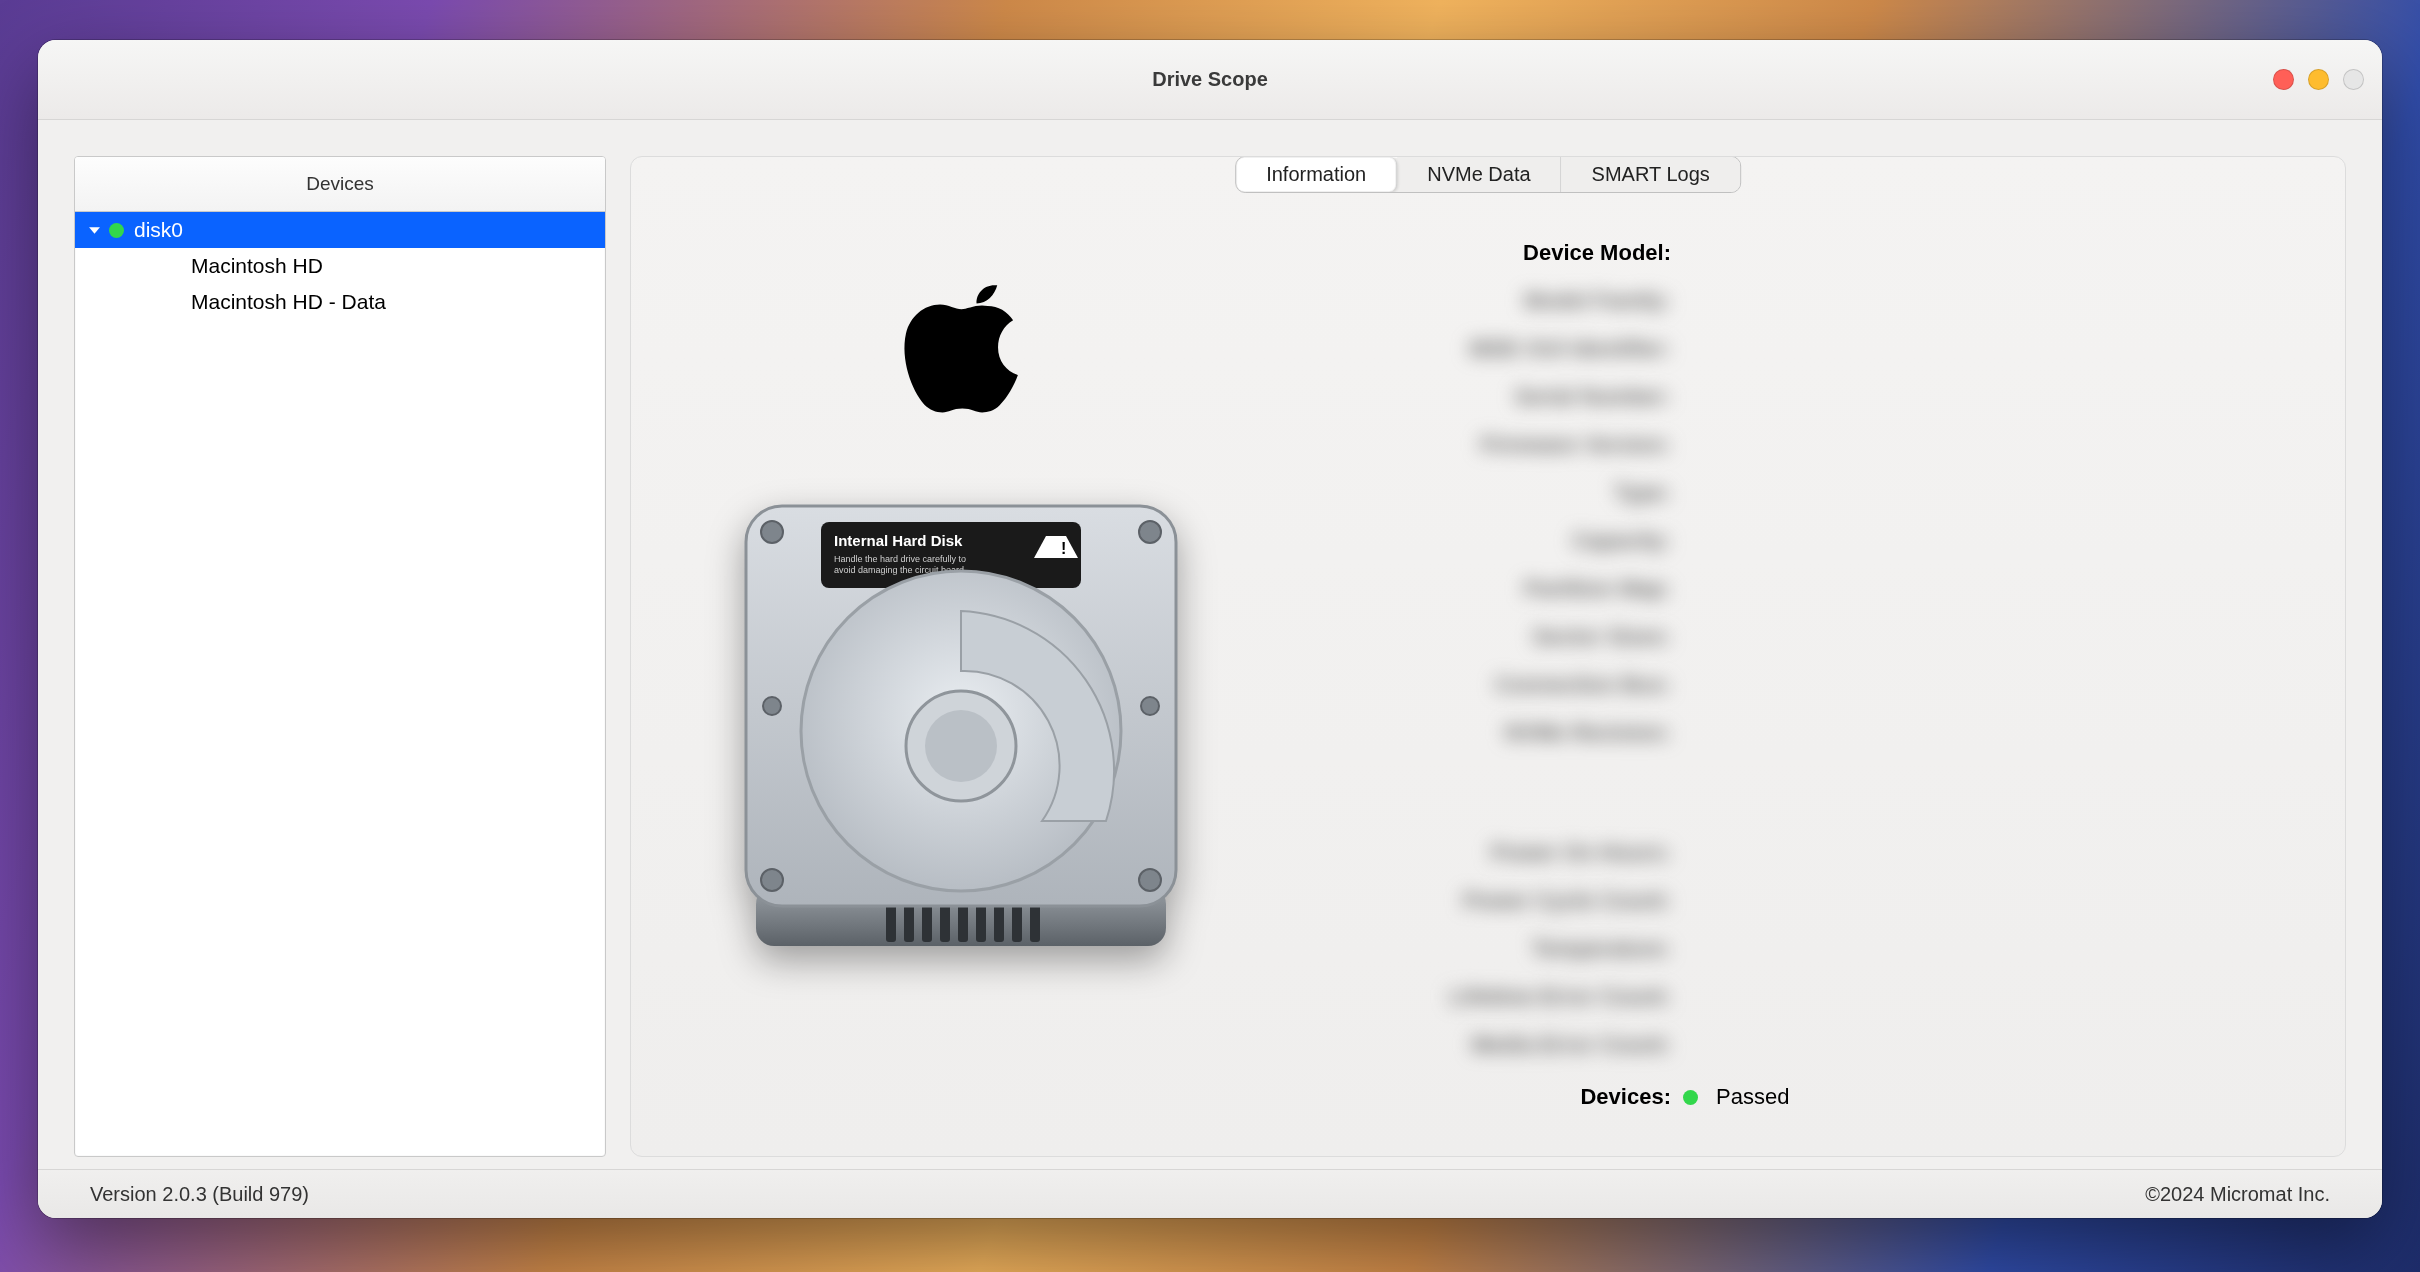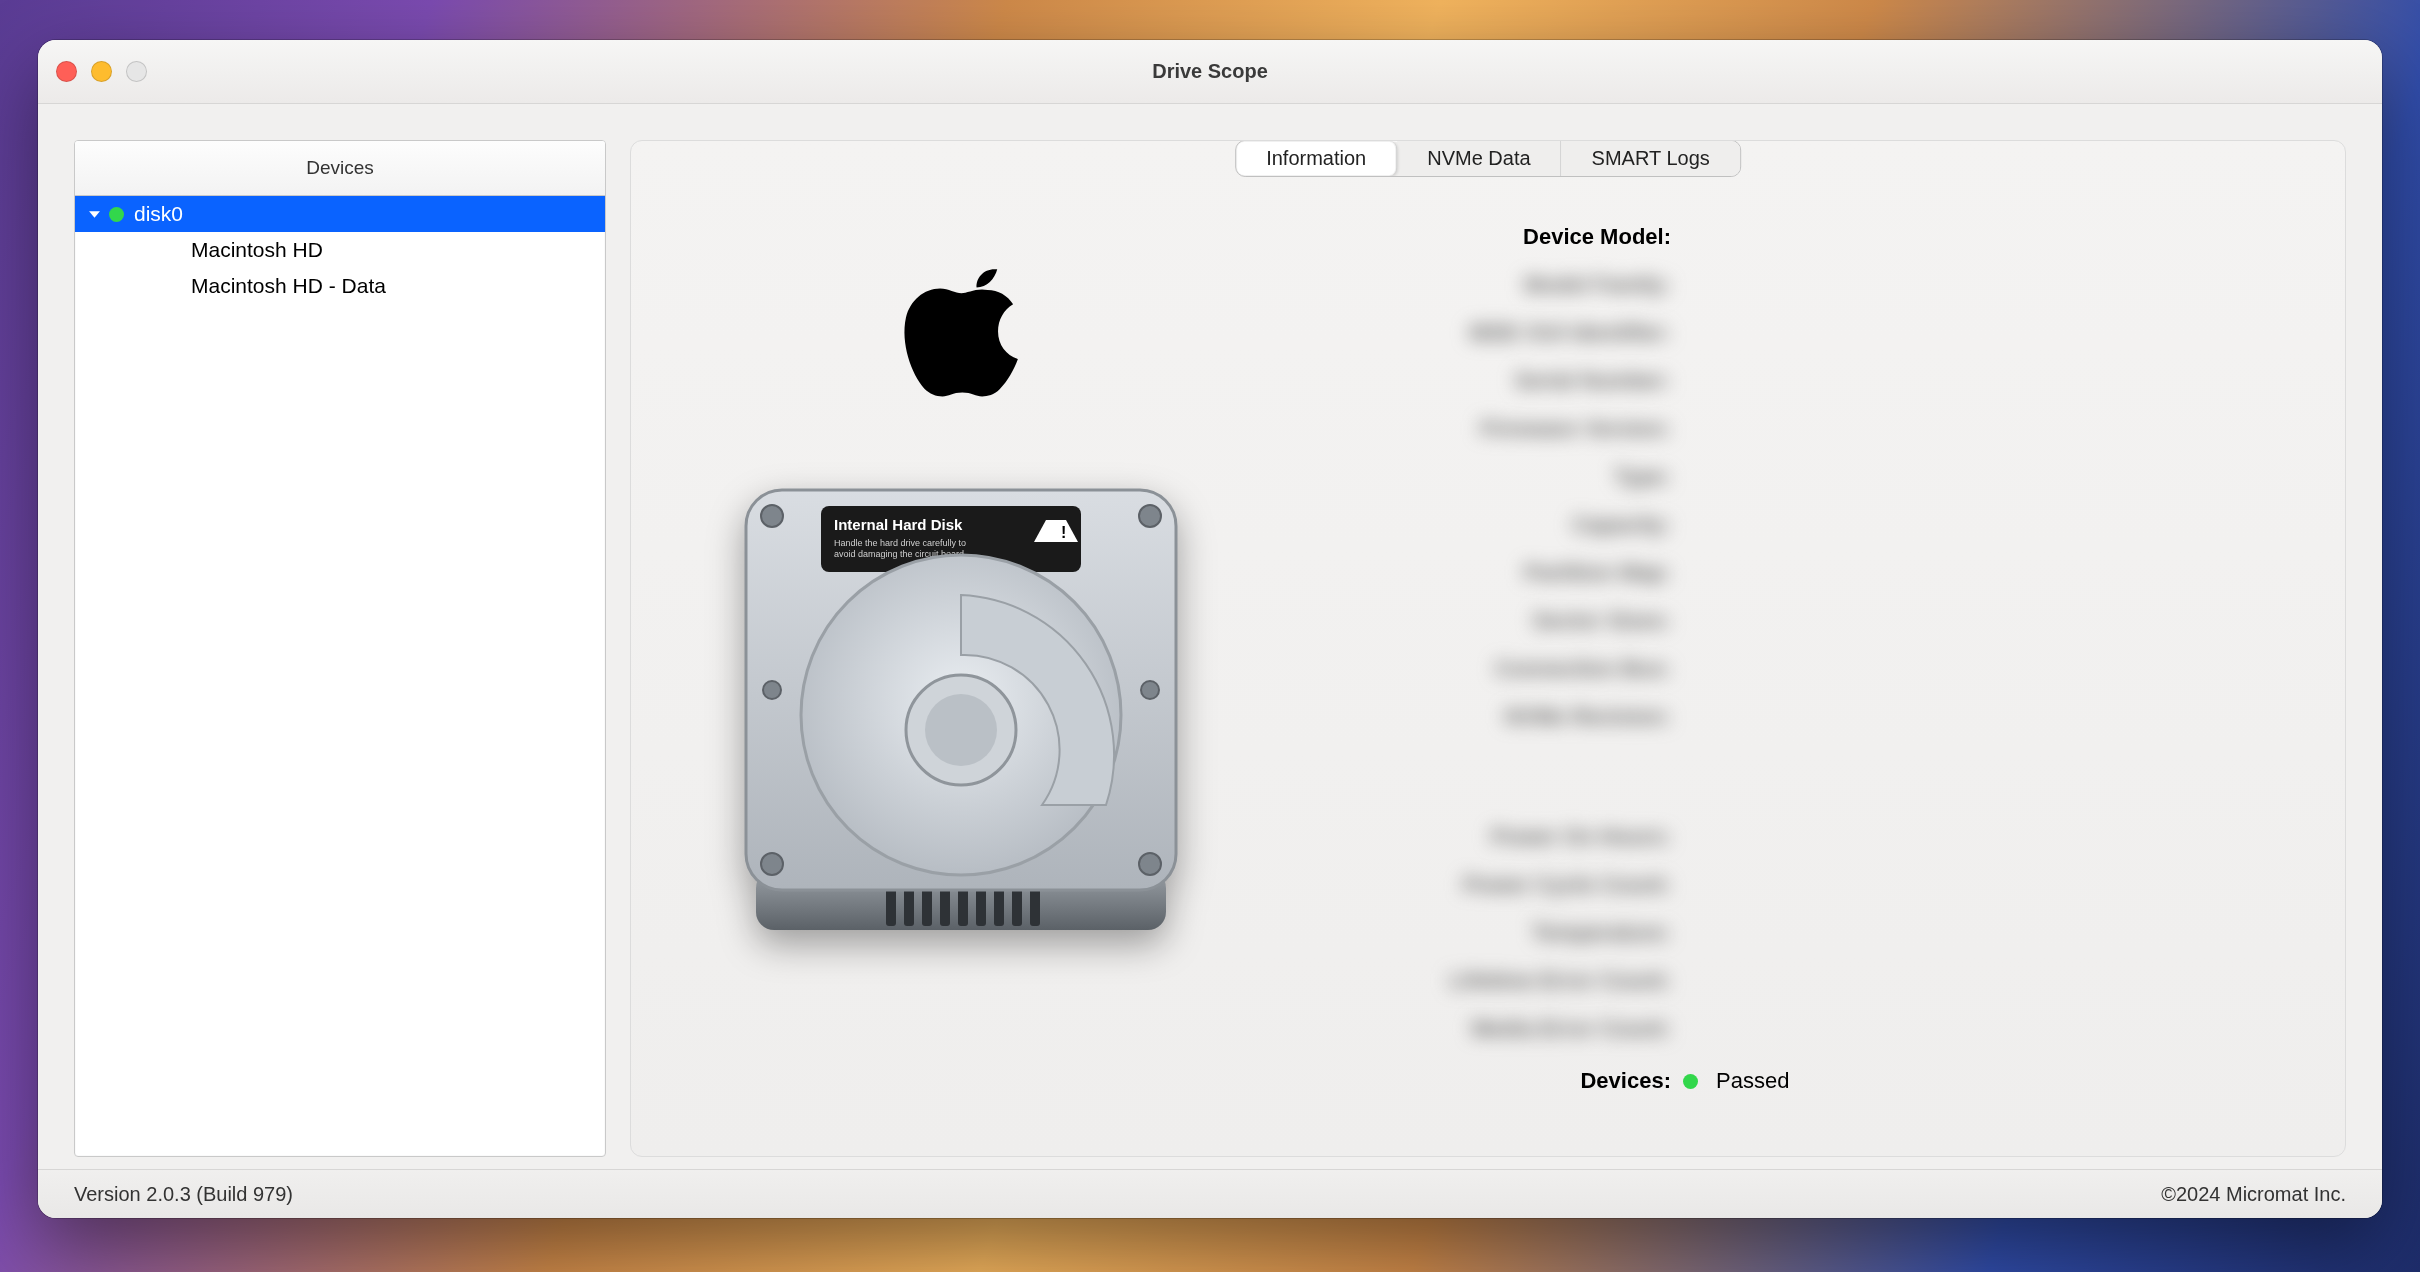--- a/index.html
+++ b/index.html
@@ -34,23 +34,24 @@
     background:#f1f0ef;
     border-radius:18px;
     box-shadow:0 30px 80px rgba(0,0,0,.45),0 0 0 1px rgba(0,0,0,.2);
     display:flex;flex-direction:column;
     overflow:hidden;
   }
   .titlebar{
     height:55px;
     display:flex;align-items:center;
     border-bottom:1px solid #d7d6d5;
-    padding:4px 18px;
+    padding:12px 18px;
     position:relative;
     background:linear-gradient(#f6f6f5,#eceae9);
+    justify-content:flex-end;
   }
   .traffic{display:flex;gap:14px}
   .dot{width:19px;height:19px;border-radius:50%;border:1px solid rgba(0,0,0,.15)}
   .dot.red{background:#ff5f57}
   .dot.yellow{background:#febc2e}
   .dot.green{background:#e6e6e6}
   .title{position:absolute;left:0;right:0;text-align:center;font-size:20px;font-weight:600;color:#3a3a3a}
 
   .body{flex:1;display:flex;padding:36px 36px 12px 36px;gap:24px}
 
@@ -157,21 +158,21 @@
     font-size:22px;line-height:48px;margin-top:4px;
   }
   .health-row .lbl{width:390px;text-align:right;font-weight:700}
   .health-dot{width:15px;height:15px;border-radius:50%;background:var(--health-green);margin-right:6px}
 
   
   .footer{
     height:48px;border-top:1px solid #d7d6d5;
     background:linear-gradient(#f0efee,#e9e8e7);
     display:flex;align-items:center;justify-content:space-between;
-    padding:0 36px;font-size:20px;color:#333;
+    padding:0 52px;font-size:20px;color:#333;
   }
 </style>
 </head>
 <body>
 
 <div class="window">
 
   <div class="titlebar">
     <div class="traffic">
       <div class="dot red"></div>

